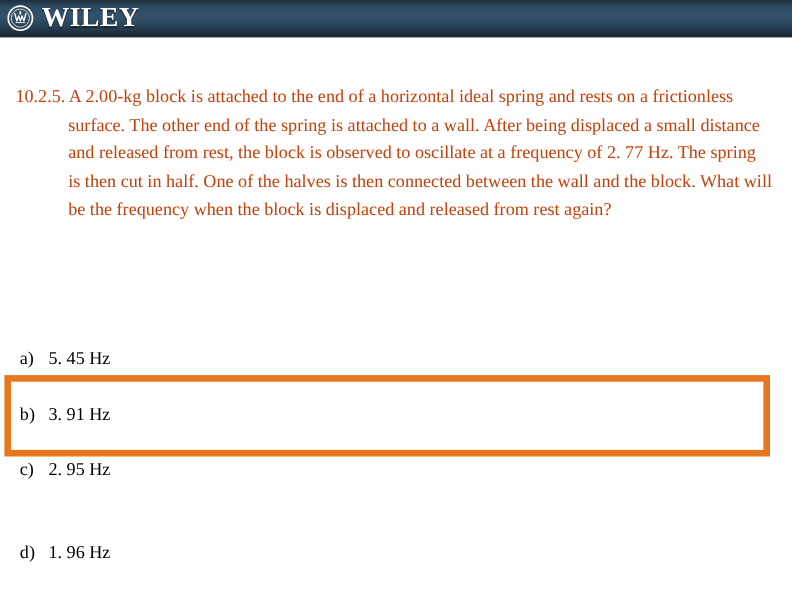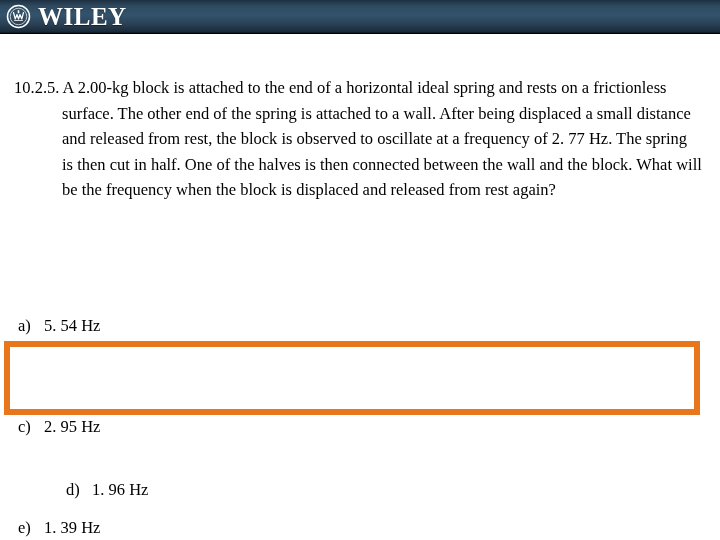--- a/index.html
+++ b/index.html
@@ -66,40 +66,40 @@
     height: 505px;
   }
 
   .question {
     position: absolute;
     left: 14px;
     top: 40px;
     width: 688px;
     font-size: 16.5px;
     line-height: 25.5px;
-    color: #000000;
+    color: #c2410c;
     text-align: left;
     padding-left: 48px;
     text-indent: -48px;
     box-sizing: border-box;
   }
 
   
   .option {
     position: absolute;
     left: 18px;
     font-size: 16.5px;
     line-height: 22px;
     color: #000000;
     white-space: nowrap;
   }
   .opt-a { top: 280px; }
   .opt-b { top: 331px; }
   .opt-c { top: 381px; }
-  .opt-d { top: 444px; margin-left: 48px; }
+  .opt-d { top: 456px; }
   .opt-e { top: 482px; }
 
   .option .opt-letter {
     display: inline-block;
     min-width: 26px;
   }
 
   
   .highlight-box {
     position: absolute;
@@ -129,31 +129,31 @@
     </span>
     <span class="wiley-wordmark">WILEY</span>
   </div>
 </div>
 
 <div class="content">
 
   <div class="question">10.2.5. A 2.00-kg block is attached to the end of a horizontal ideal spring and rests on a frictionless surface.  The other end of the spring is attached to a wall.  After being displaced a small distance and released from rest, the block is observed to oscillate at a frequency of 2. 77 Hz.  The spring is then cut in half.  One of the halves is then connected between the wall and the block.  What will be the frequency when the block is displaced and released from rest again?</div>
 
   <div class="option opt-a">
-    <span class="opt-letter">a)</span><span>5. 54 Hz</span>
+    <span class="opt-letter">a)</span><span>5. 45 Hz</span>
   </div>
 
+  <div class="option opt-b">
+    <span class="opt-letter">b)</span><span>3. 91 Hz</span>
+  </div>
 
   <div class="option opt-c">
     <span class="opt-letter">c)</span><span>2. 95 Hz</span>
   </div>
 
   <div class="option opt-d">
     <span class="opt-letter">d)</span><span>1. 96 Hz</span>
   </div>
 
-  <div class="option opt-e">
-    <span class="opt-letter">e)</span><span>1. 39 Hz</span>
-  </div>
 
   <div class="highlight-box" style="border-color: rgb(232, 118, 28);"></div>
 
 </div>
 
 </body></html>

